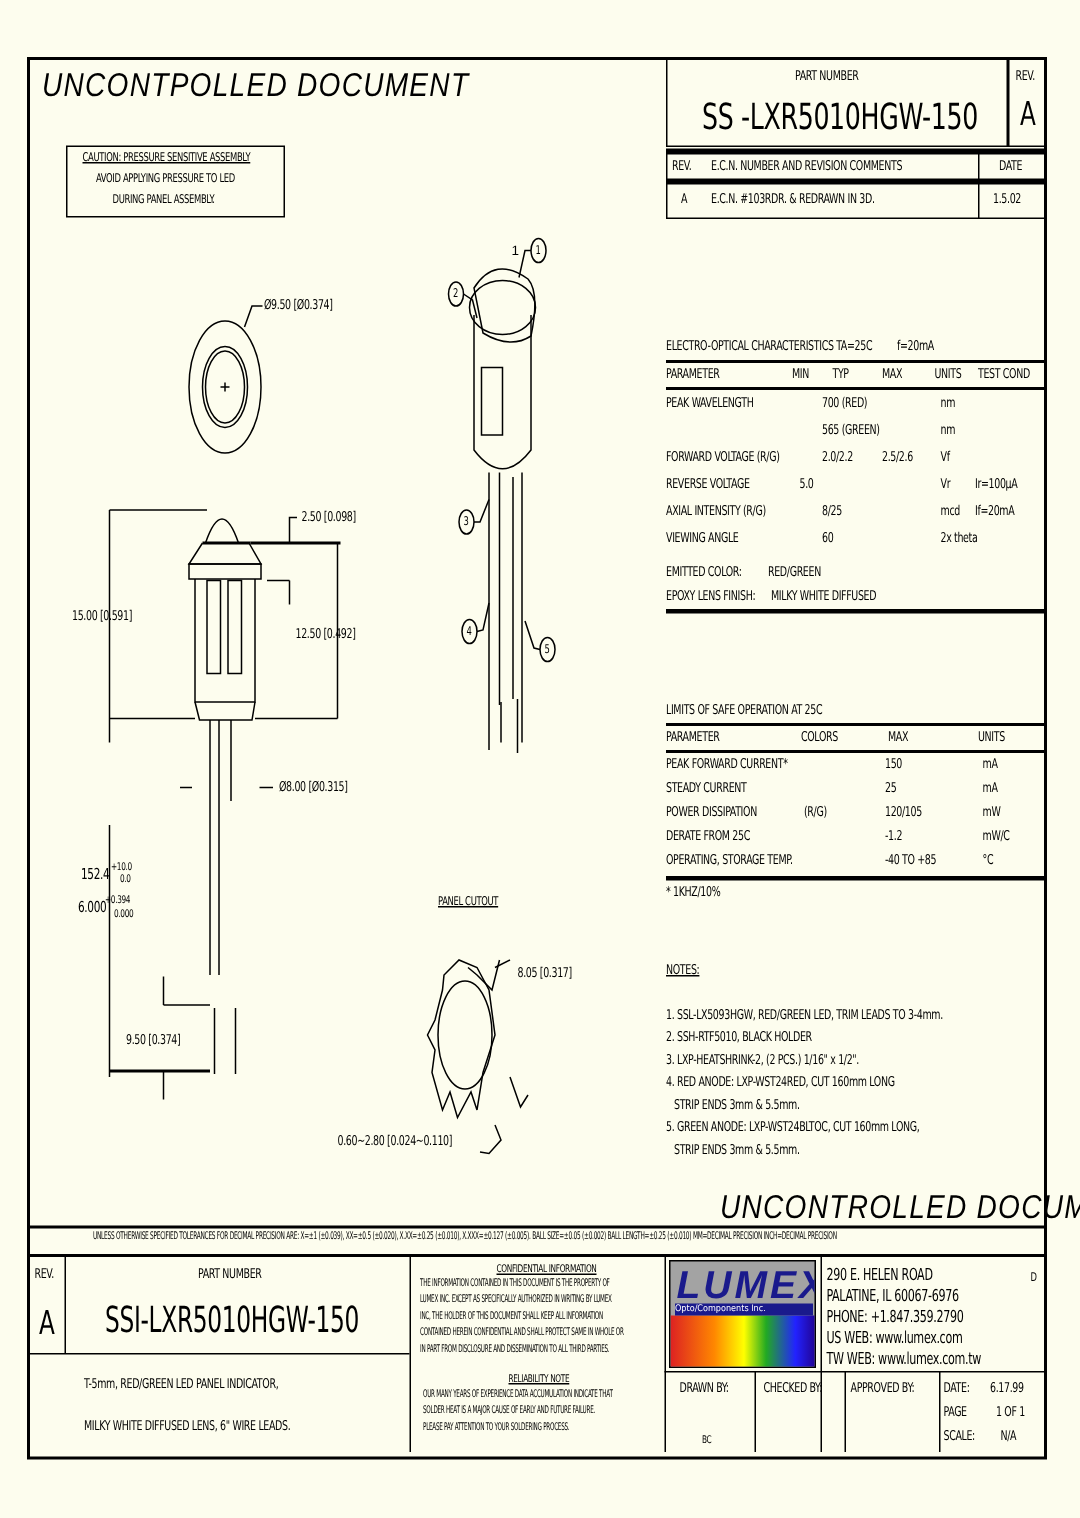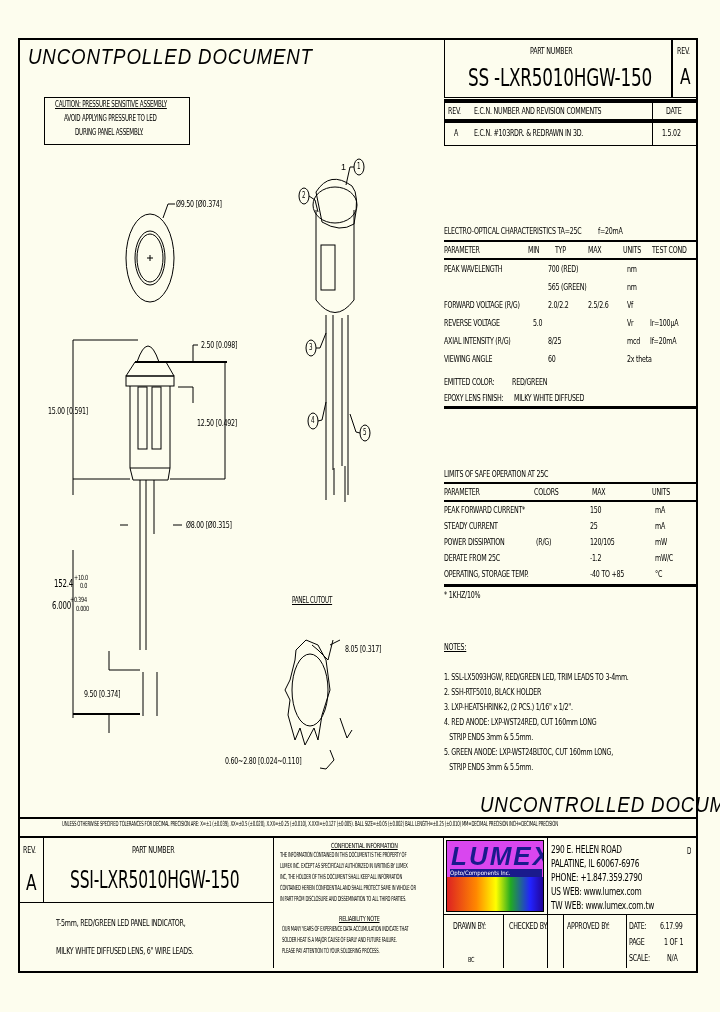--- a/index.html
+++ b/index.html
@@ -251,21 +251,21 @@
     <div class="t" style="left:280px;top:884px;font-size:7px;transform:scaleX(0.6);">CONTAINED HEREIN CONFIDENTIAL AND SHALL PROTECT SAME IN WHOLE OR</div>
     <div class="t" style="left:280px;top:895px;font-size:7px;transform:scaleX(0.6);">IN PART FROM DISCLOSURE AND DISSEMINATION TO ALL THIRD PARTIES.</div>
   </div>
 <div class="t" style="left:339px;top:915px;font-size:7px;text-decoration:underline;">RELIABILITY NOTE</div>
 <div id="reliability">
     <div class="t" style="left:282px;top:925px;font-size:7px;transform:scaleX(0.6);">OUR MANY YEARS OF EXPERIENCE DATA ACCUMULATION INDICATE THAT</div>
     <div class="t" style="left:282px;top:936px;font-size:7px;transform:scaleX(0.6);">SOLDER HEAT IS A MAJOR CAUSE OF EARLY AND FUTURE FAILURE.</div>
     <div class="t" style="left:282px;top:947px;font-size:7px;transform:scaleX(0.6);">PLEASE PAY ATTENTION TO YOUR SOLDERING PROCESS.</div>
   </div>
 
-<div style="position:absolute;left:446px;top:840px;width:98px;height:72px;background:#d946ef;border:1px solid #000;box-sizing:border-box;overflow:hidden;">
+<div style="position:absolute;left:446px;top:840px;width:98px;height:72px;background:#a3a3a3;border:1px solid #000;box-sizing:border-box;overflow:hidden;">
   <div style="position:absolute;left:0;top:36px;width:98px;height:36px;background:linear-gradient(90deg,#d22 0%,#f80 30%,#ff0 50%,#2a2 65%,#22f 85%,#208 100%);"></div>
   <div style="position:absolute;left:4px;top:0;font-family:'Liberation Sans',sans-serif;font-weight:bold;font-style:italic;font-size:26px;color:#1a1a8c;letter-spacing:2px;">LUMEX</div>
   <div style="position:absolute;left:3px;top:28px;width:92px;height:8px;background:#1a1a8c;color:#fff;font-size:6px;line-height:8px;white-space:nowrap;overflow:hidden;">Opto/Components Inc.</div>
 </div>
 
 <div id="address">
     <div class="t" style="left:551px;top:843px;font-size:11px;transform:scaleX(0.75);">290 E. HELEN ROAD</div>
     <div class="t" style="left:551px;top:857px;font-size:11px;transform:scaleX(0.75);">PALATINE, IL  60067-6976</div>
     <div class="t" style="left:551px;top:871px;font-size:11px;transform:scaleX(0.75);">PHONE: +1.847.359.2790</div>
     <div class="t" style="left:551px;top:885px;font-size:11px;transform:scaleX(0.75);">US WEB: www.lumex.com</div>

